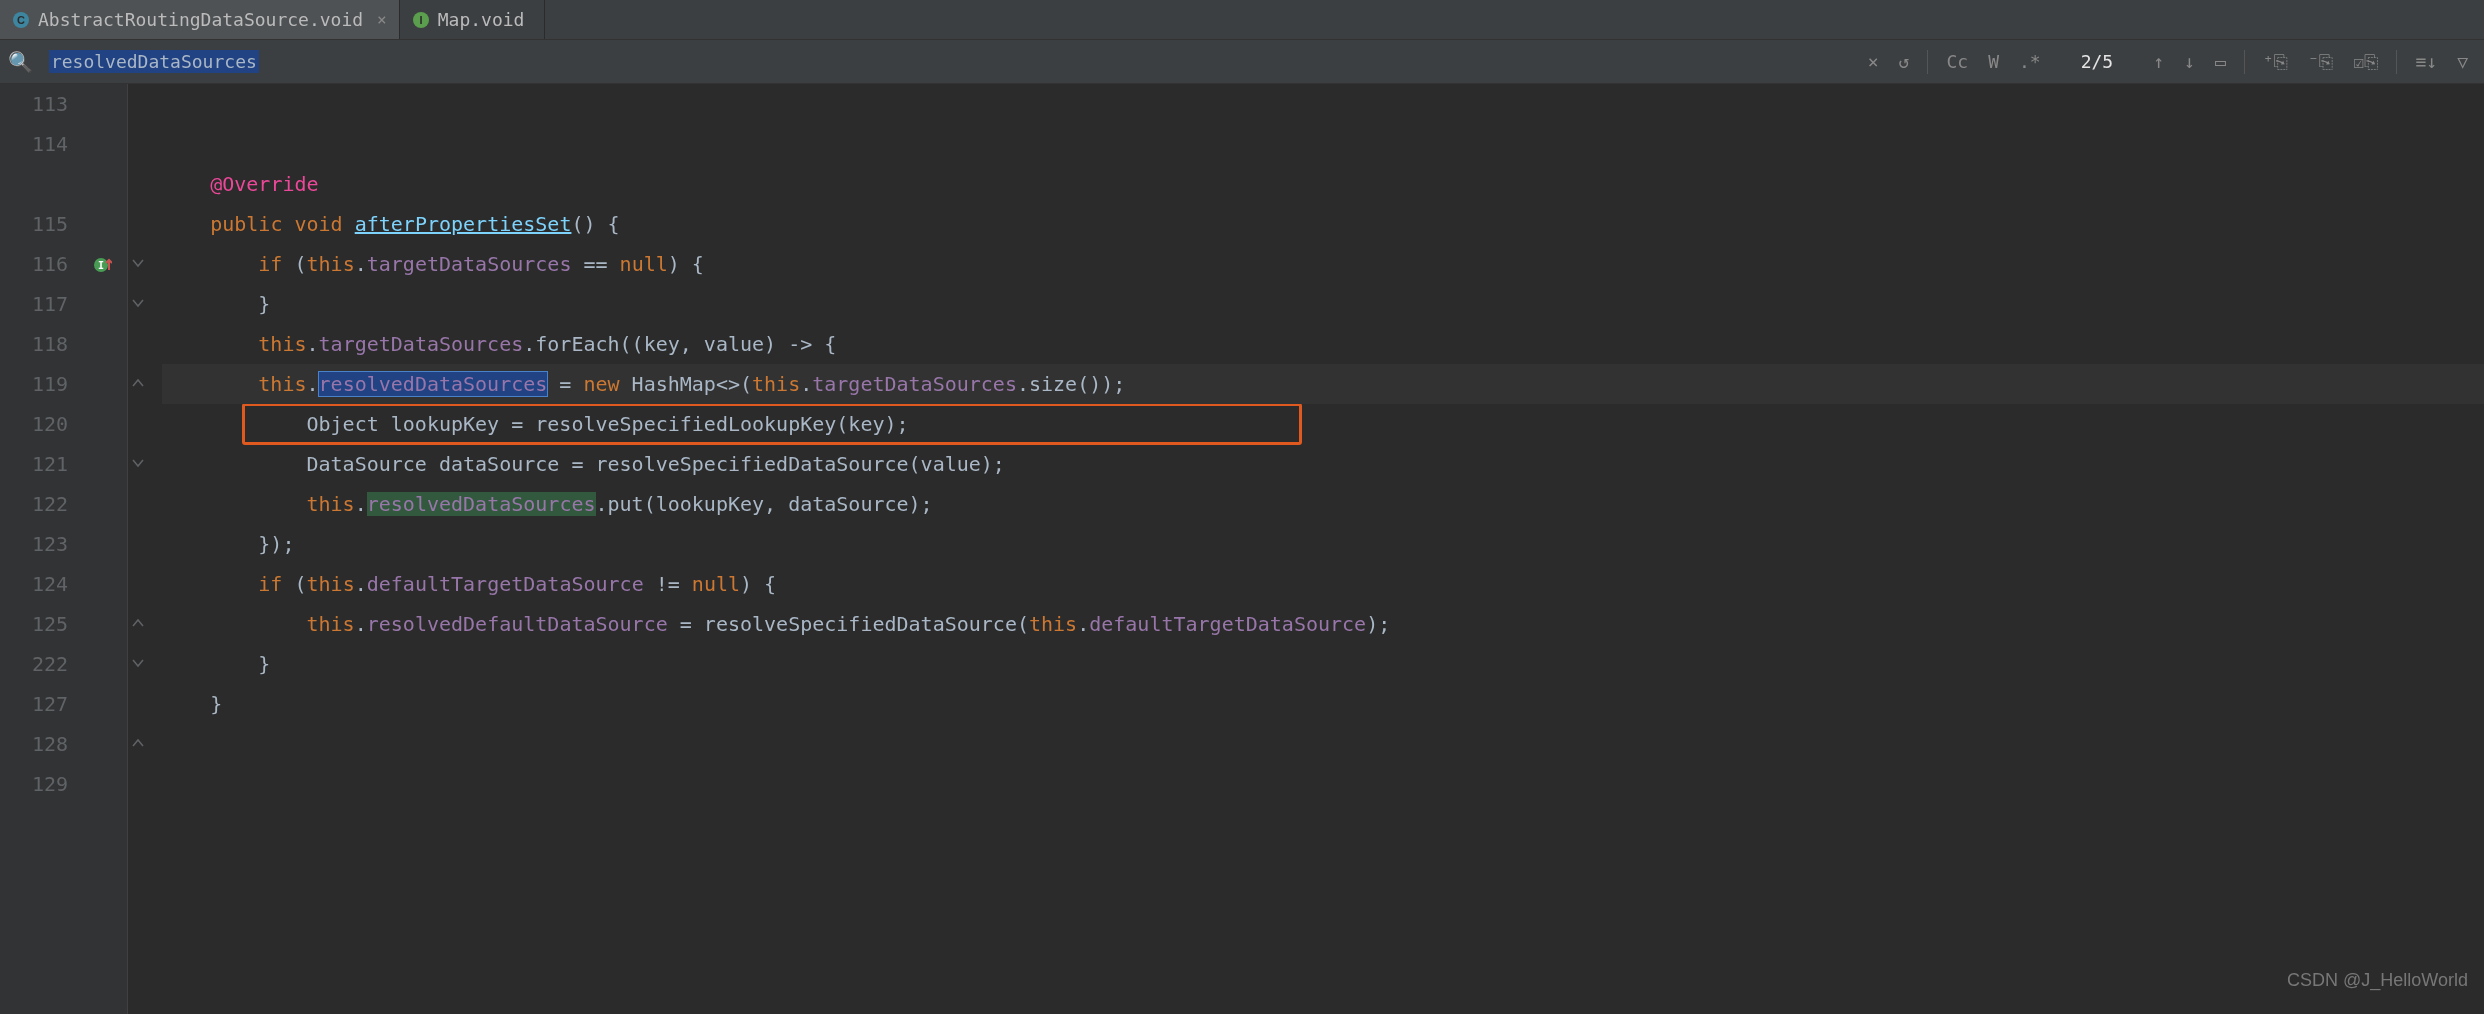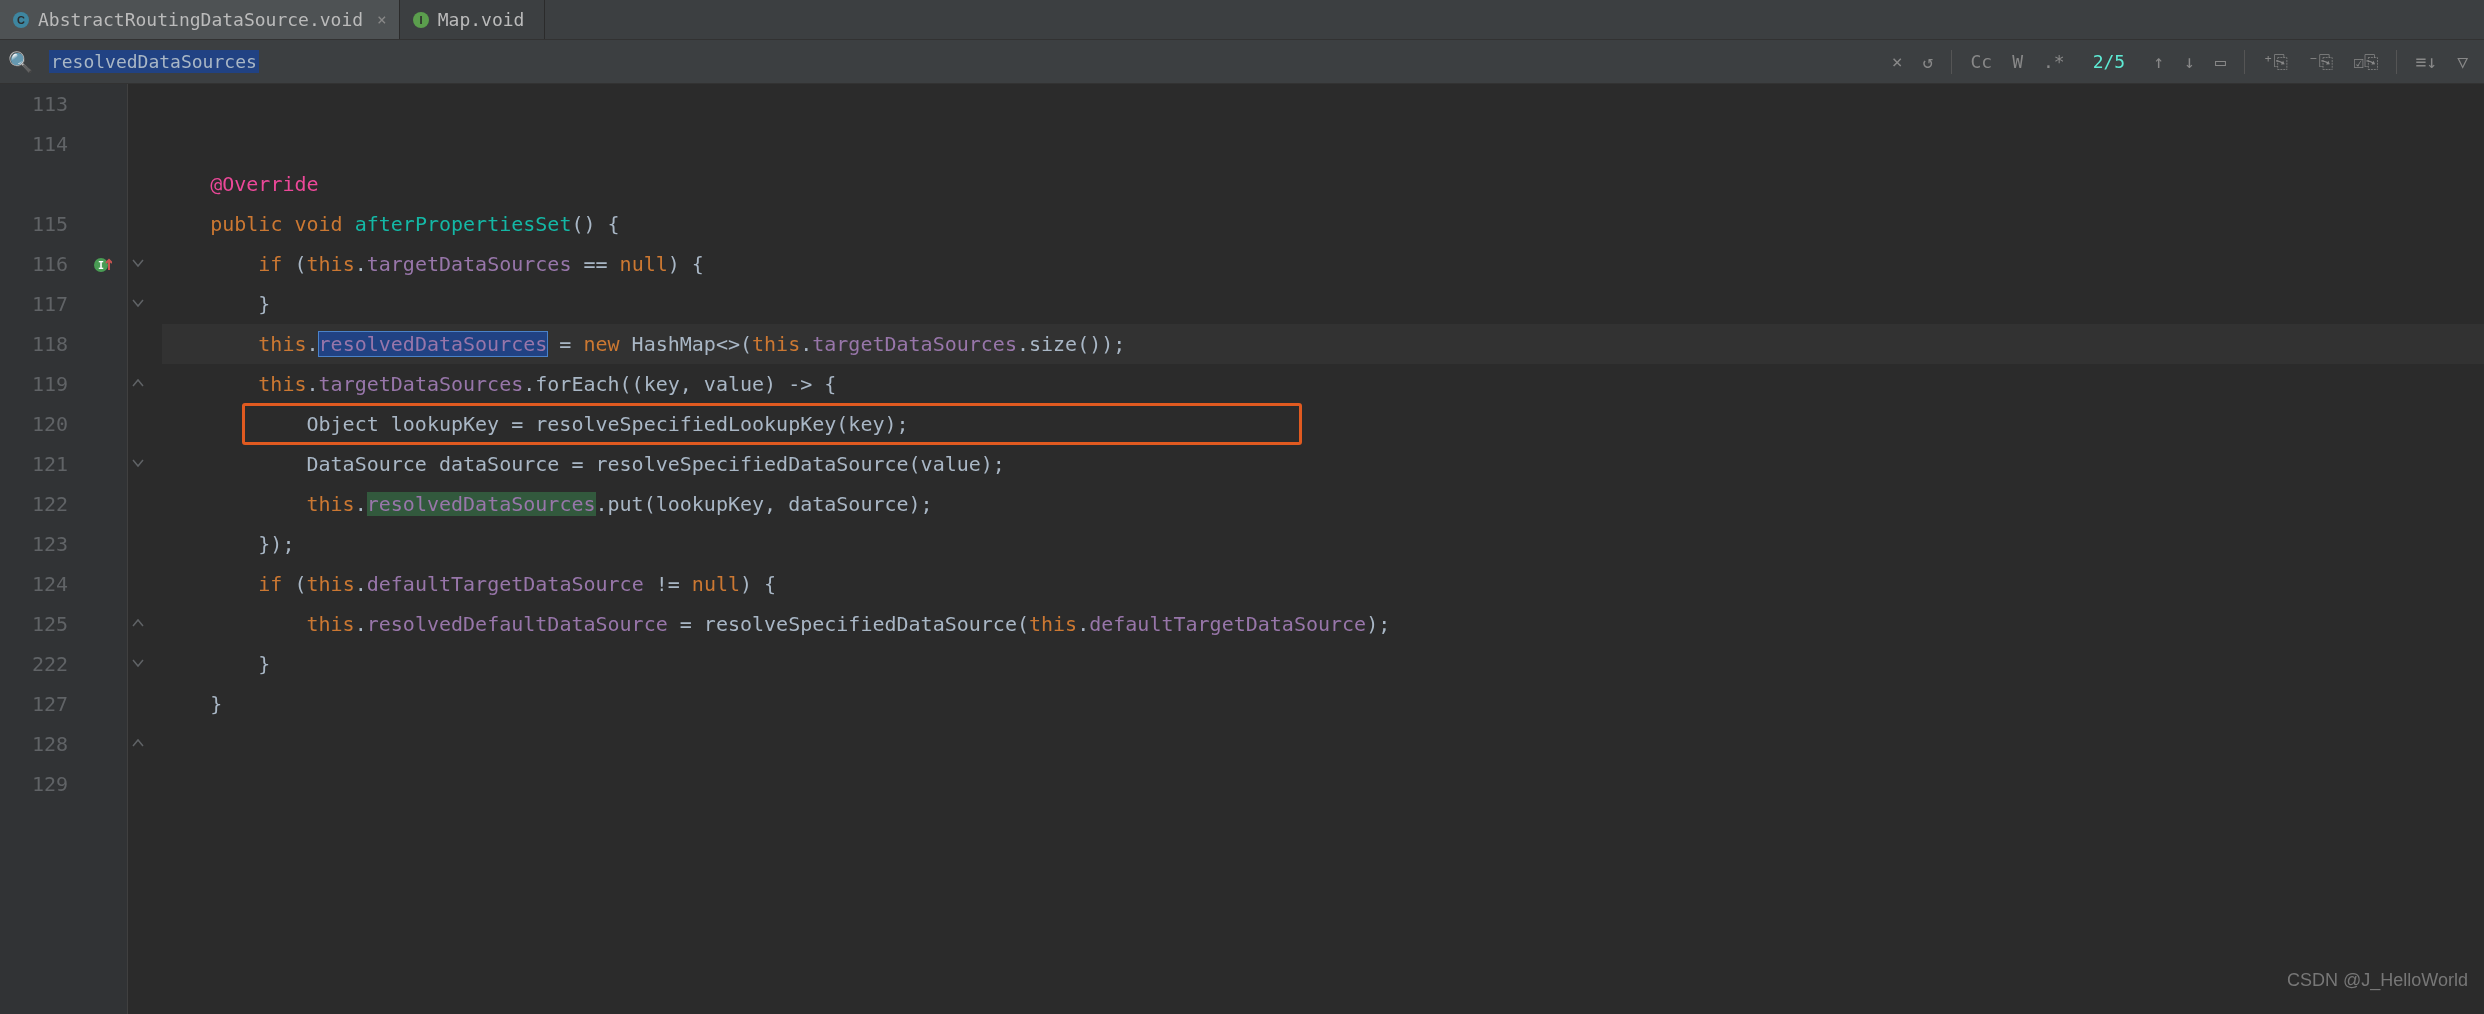--- a/index.html
+++ b/index.html
@@ -51,21 +51,21 @@
 .find-icon { color: #888; font-size: 20px; margin-right: 4px; }
 .find-sel { background: #214283; padding: 1px 2px; }
 .find-right { margin-left: auto; display: flex; align-items: center; gap: 4px; }
 .find-btn {
   color: #888;
   padding: 4px 8px;
   cursor: pointer;
   font-size: 18px;
 }
 .find-divider { width: 1px; height: 24px; background: #555; margin: 0 6px; }
-.match-count { color: #5eead4; margin: 0 16px; }
+.match-count { color: #e5e5e5; margin: 0 28px; }
 
 
 .editor {
   display: flex;
   height: calc(100% - 84px);
   position: relative;
 }
 .gutter {
   width: 92px;
   background: #313335;
@@ -114,21 +114,21 @@
   border-radius: 3px;
   pointer-events: none;
 }
 .sel-match { background: #214283; outline: 1px solid #4a82c9; }
 .other-match { background: #32593d; }
 
 
 .kw { color: #cc7832; }
 .anno { color: #ec4899; }
 .str { color: #6a8759; }
-.method { color: #14b8a6; }
+.method { color: #7dd3fc; text-decoration: underline; }
 .member { color: #9876aa; }
 .comment { color: #808080; }
 .paren { color: #a9b7c6; }
 
 .watermark {
   position: absolute;
   right: 16px;
   bottom: 23px;
   color: #777;
   font-size: 18px;
@@ -238,22 +238,22 @@
         </svg></div>
     </div>
   <div class="code-area">
     <div class="boxed" style="top: 319px; left: 90px; width: 1060px; height: 42px;"></div>
   <div class="code-line"></div>
       <div class="code-line"></div>
       <div class="code-line"><span>    </span><span class="anno">@Override</span></div>
       <div class="code-line"><span>    </span><span class="kw">public</span><span> </span><span class="kw">void</span><span> </span><span class="method">afterPropertiesSet</span><span class="paren">() {</span></div>
       <div class="code-line"><span>        </span><span class="kw">if</span><span class="paren"> (</span><span class="kw">this</span><span>.</span><span class="member">targetDataSources</span><span> == </span><span class="kw">null</span><span class="paren">) {</span></div>
       <div class="code-line"><span class="paren">        }</span></div>
+      <div class="code-line"><span>        </span><span class="kw">this</span><span>.</span><span class="member">targetDataSources</span><span>.forEach((key, value) -&gt; {</span></div>
       <div class="code-line hl"><span>        </span><span class="kw">this</span><span>.</span><span class="member sel-match">resolvedDataSources</span><span> = </span><span class="kw">new</span><span> HashMap&lt;&gt;(</span><span class="kw">this</span><span>.</span><span class="member">targetDataSources</span><span>.size());</span></div>
-      <div class="code-line"><span>        </span><span class="kw">this</span><span>.</span><span class="member">targetDataSources</span><span>.forEach((key, value) -&gt; {</span></div>
       <div class="code-line"><span>            Object lookupKey = resolveSpecifiedLookupKey(key);</span></div>
       <div class="code-line"><span>            DataSource dataSource = resolveSpecifiedDataSource(value);</span></div>
       <div class="code-line"><span>            </span><span class="kw">this</span><span>.</span><span class="member other-match">resolvedDataSources</span><span>.put(lookupKey, dataSource);</span></div>
       <div class="code-line"><span class="paren">        });</span></div>
       <div class="code-line"><span>        </span><span class="kw">if</span><span class="paren"> (</span><span class="kw">this</span><span>.</span><span class="member">defaultTargetDataSource</span><span> != </span><span class="kw">null</span><span class="paren">) {</span></div>
       <div class="code-line"><span>            </span><span class="kw">this</span><span>.</span><span class="member">resolvedDefaultDataSource</span><span> = resolveSpecifiedDataSource(</span><span class="kw">this</span><span>.</span><span class="member">defaultTargetDataSource</span><span>);</span></div>
       <div class="code-line"><span class="paren">        }</span></div>
       <div class="code-line"><span class="paren">    }</span></div>
     </div>
 </div>

